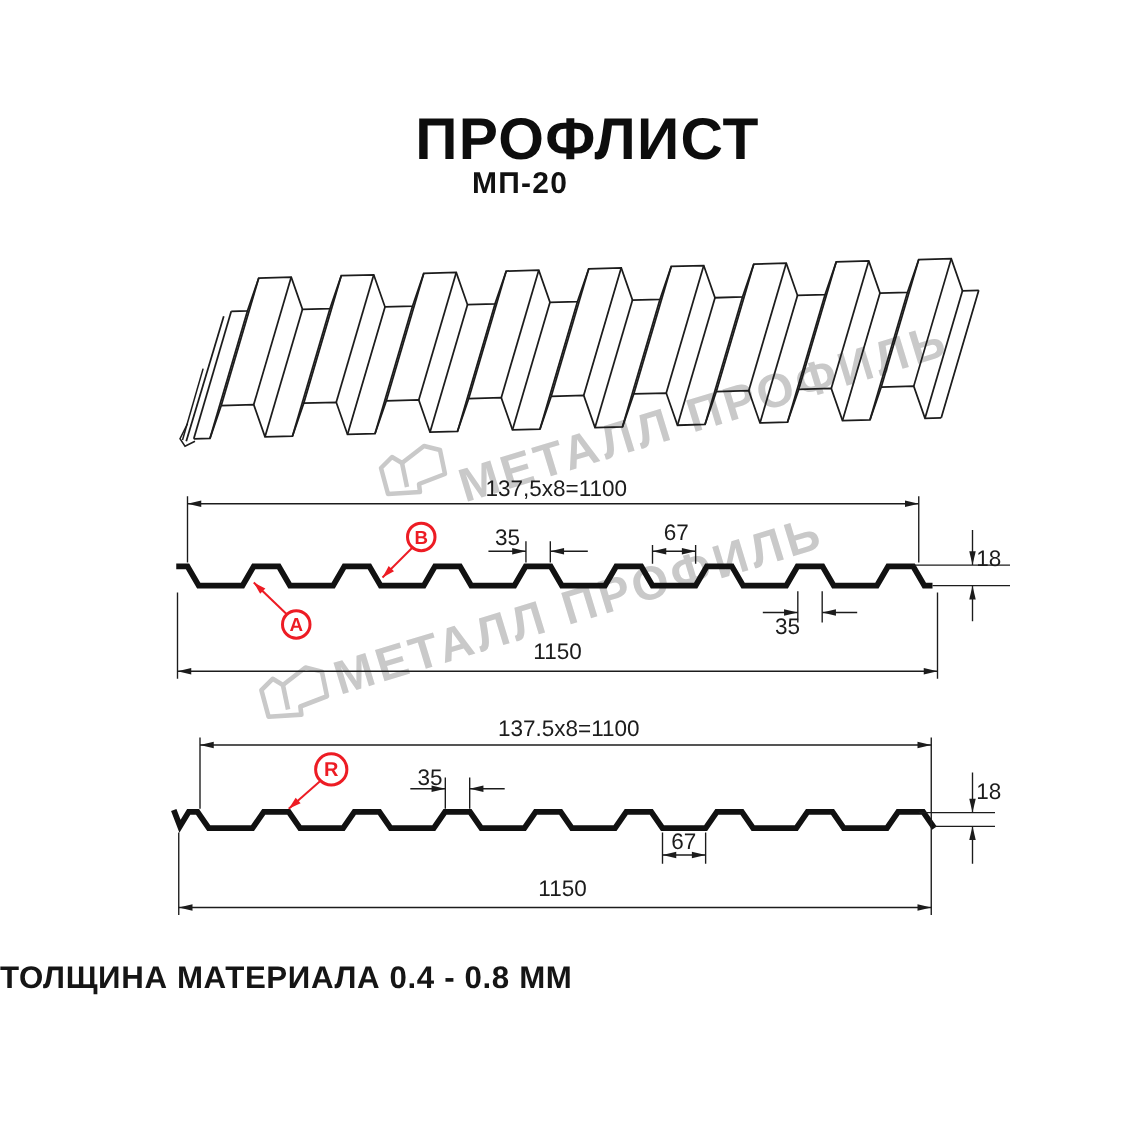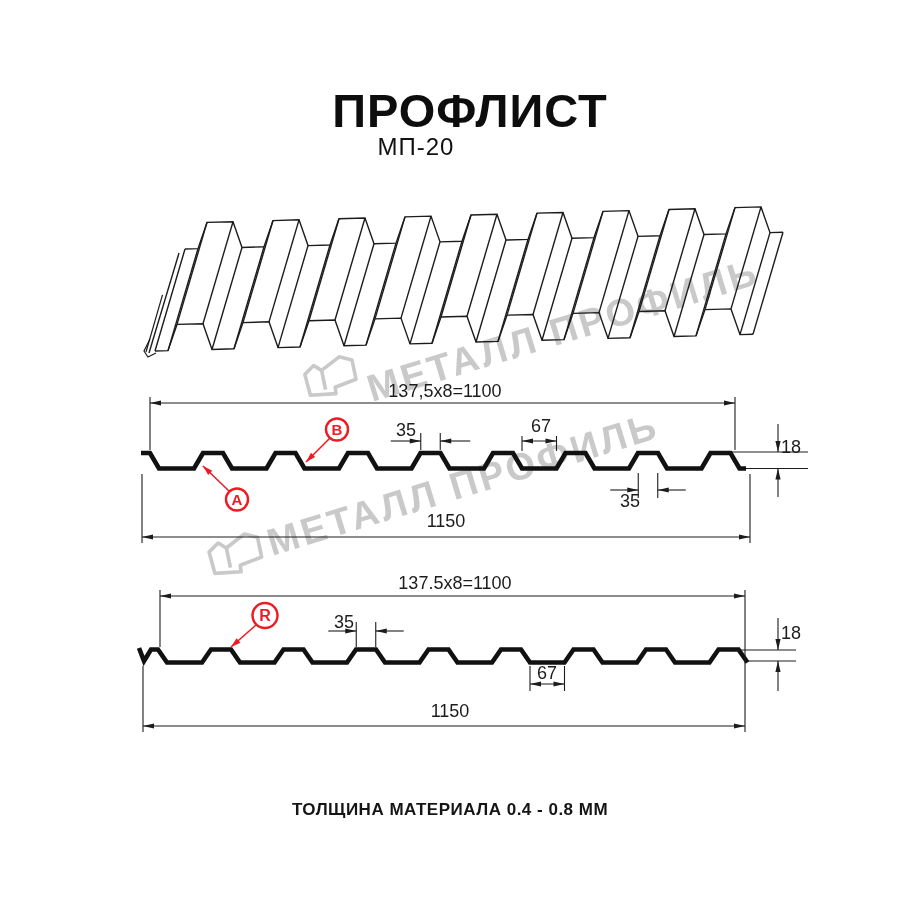--- a/index.html
+++ b/index.html
@@ -1,23 +1,23 @@
 <!DOCTYPE html>
 <html><head>
 <meta charset="utf-8">
 <style>
   html,body{margin:0;padding:0;background:#fff;}
   .canvas{position:relative;width:900px;height:900px;background:#fff;overflow:hidden;
           font-family:"Liberation Sans","DejaVu Sans",sans-serif;}
   .title{position:absolute;left:0;top:83px;width:900px;text-align:center;
          font-size:47px;font-weight:800;letter-spacing:1px;color:#0d0d0d;margin-left:20px;}
   .subtitle{position:absolute;left:0;top:133px;width:832px;text-align:center;
-         font-size:24px;font-weight:400;letter-spacing:1px;color:#111;}
-  .footer{position:absolute;left:0;top:800px;width:900px;text-align:center;
-         font-size:17px;font-weight:600;letter-spacing:.5px;color:#151515;}
+         font-size:24px;font-weight:700;letter-spacing:1px;color:#111;}
+  .footer{position:absolute;left:0;top:768px;width:900px;
+         font-size:25px;font-weight:600;letter-spacing:.5px;color:#151515;}
   svg{position:absolute;left:0;top:0;}
   text.dim{font-size:18px;fill:#1c1c1c;}
   text.red{font-weight:700;}
   text.wm{font-size:38px;font-weight:700;letter-spacing:3px;}
 </style>
 </head>
 <body>
 
 <div class="canvas">
 

